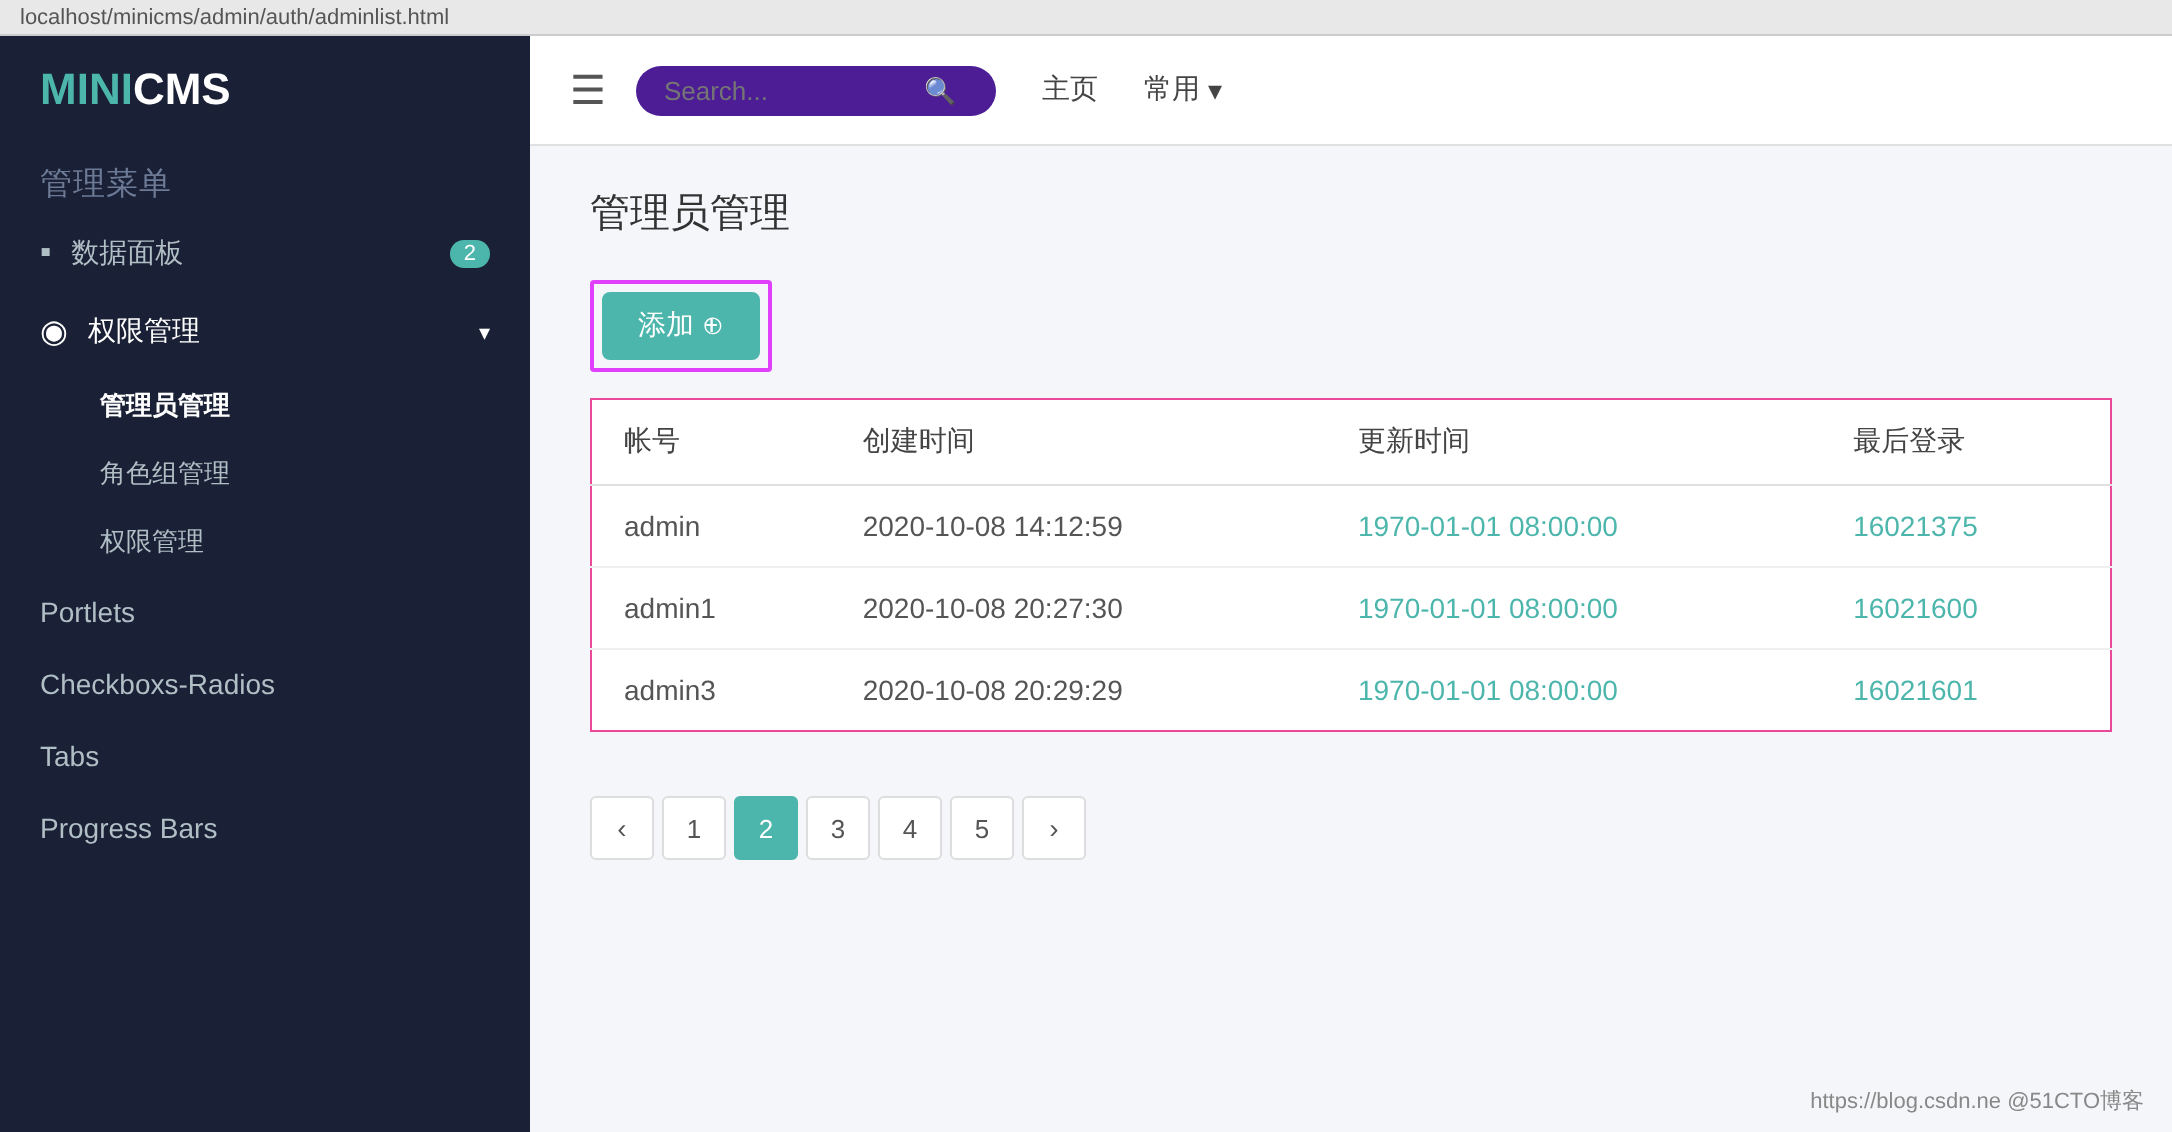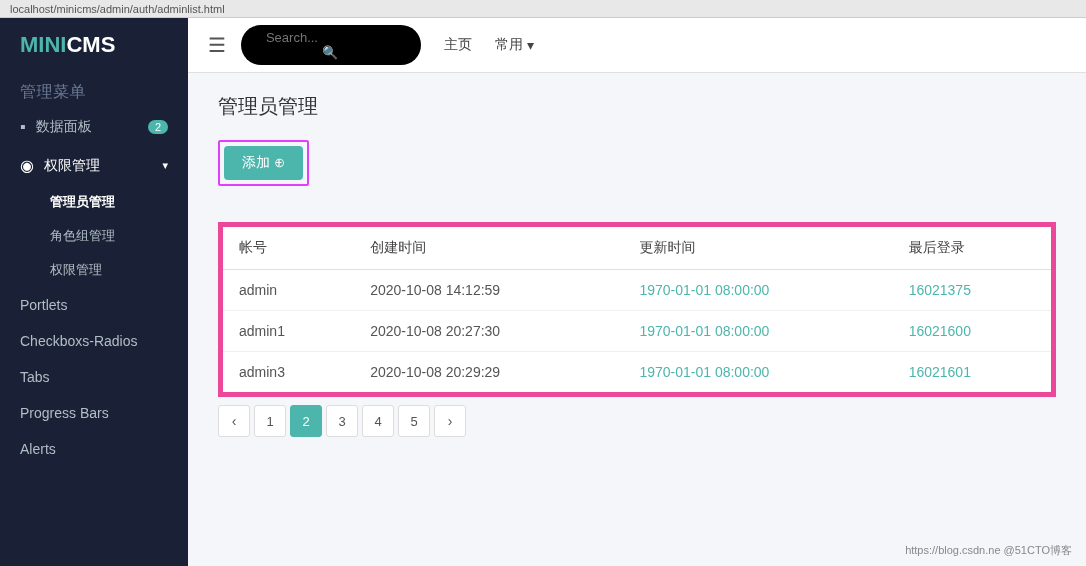--- a/index.html
+++ b/index.html
@@ -18,21 +18,21 @@
     }
 
     .app-container {
       display: flex;
       flex: 1;
       overflow: hidden;
     }
 
     
     .sidebar {
-      width: 188px;
+      width: 265px;
       background: #1a2035;
       color: #ccc;
       display: flex;
       flex-direction: column;
       overflow-y: auto;
       flex-shrink: 0;
     }
 
     .sidebar-logo {
       padding: 14px 20px;
@@ -95,25 +95,24 @@
       display: flex;
       align-items: center;
       padding: 0 20px;
       border-bottom: 1px solid #e0e0e0;
       gap: 15px;
     }
     .hamburger { font-size: 20px; cursor: pointer; color: #555; }
     .search-box {
       display: flex;
       align-items: center;
-      background: #000000;
+      background: #4c1d95;
       border-radius: 20px;
       padding: 5px 14px;
       width: 180px;
-      flex-direction: column;
     }
     .search-box input {
       border: none;
       background: transparent;
       outline: none;
       font-size: 13px;
       color: #888;
       width: 130px;
     }
     .search-icon { color: #999; font-size: 13px; }
@@ -142,21 +141,21 @@
 
     .page-title {
       font-size: 20px;
       color: #333;
       font-weight: normal;
       margin-bottom: 20px;
     }
 
     
     .add-btn-wrapper {
-      margin-bottom: 36px;
+      margin-bottom: 13px;
       border: 2px solid #e040fb;
       display: inline-block;
       padding: 4px;
       border-radius: 2px;
     }
     .add-btn {
       background: #4db6ac;
       color: #fff;
       border: none;
       padding: 8px 18px;
@@ -166,22 +165,22 @@
       display: flex;
       align-items: center;
       gap: 6px;
     }
 
     
     .data-table {
       width: 100%;
       background: #fff;
       border-collapse: collapse;
-      border: 5px solid #ec4899;
-      margin-bottom: 8px;
+      border: 1px solid #ec4899;
+      margin-bottom: 32px;
     }
     .data-table th {
       background: #fff;
       text-align: left;
       padding: 12px 16px;
       border-bottom: 1px solid #e0e0e0;
       color: #444;
       font-weight: 500;
     }
     .data-table td {
@@ -266,23 +265,20 @@
       <span>Portlets</span>
     </div>
     <div class="sidebar-item">
       <span>Checkboxs-Radios</span>
     </div>
     <div class="sidebar-item">
       <span>Tabs</span>
     </div>
     <div class="sidebar-item">
       <span>Progress Bars</span>
-    </div>
-    <div class="sidebar-item">
-      <span>Alerts</span>
     </div>
   </div>
 
   <div class="main-content">
 
     <div class="top-navbar">
       <span class="hamburger">☰</span>
       <div class="search-box">
         <input type="text" placeholder="Search..." style="">
         <span class="search-icon">🔍</span>

